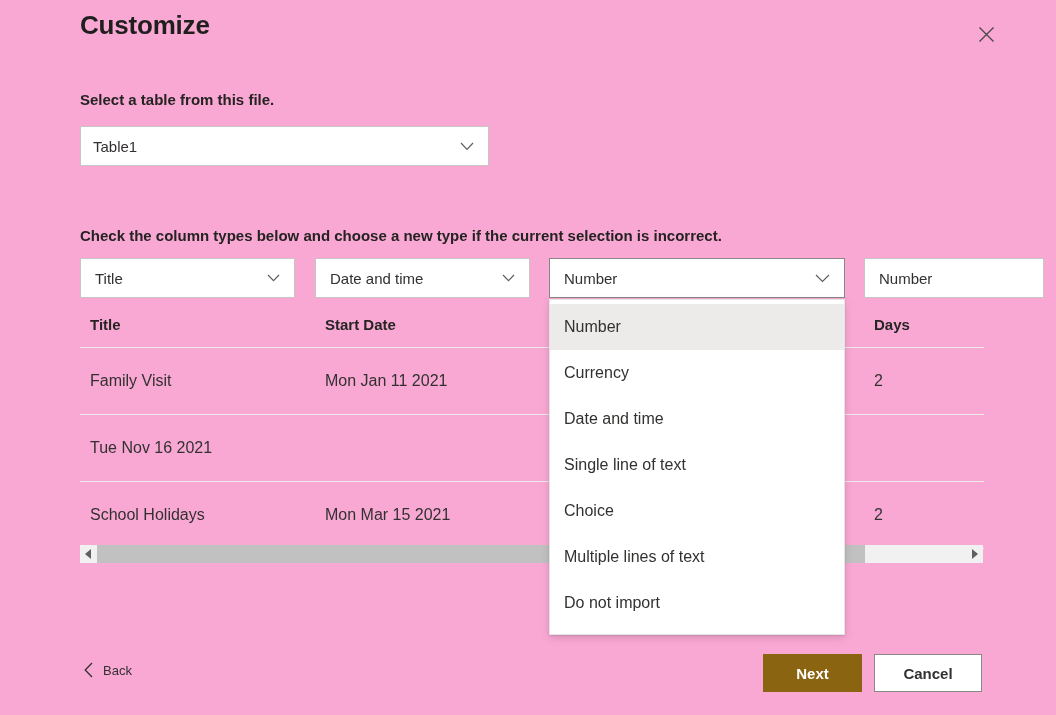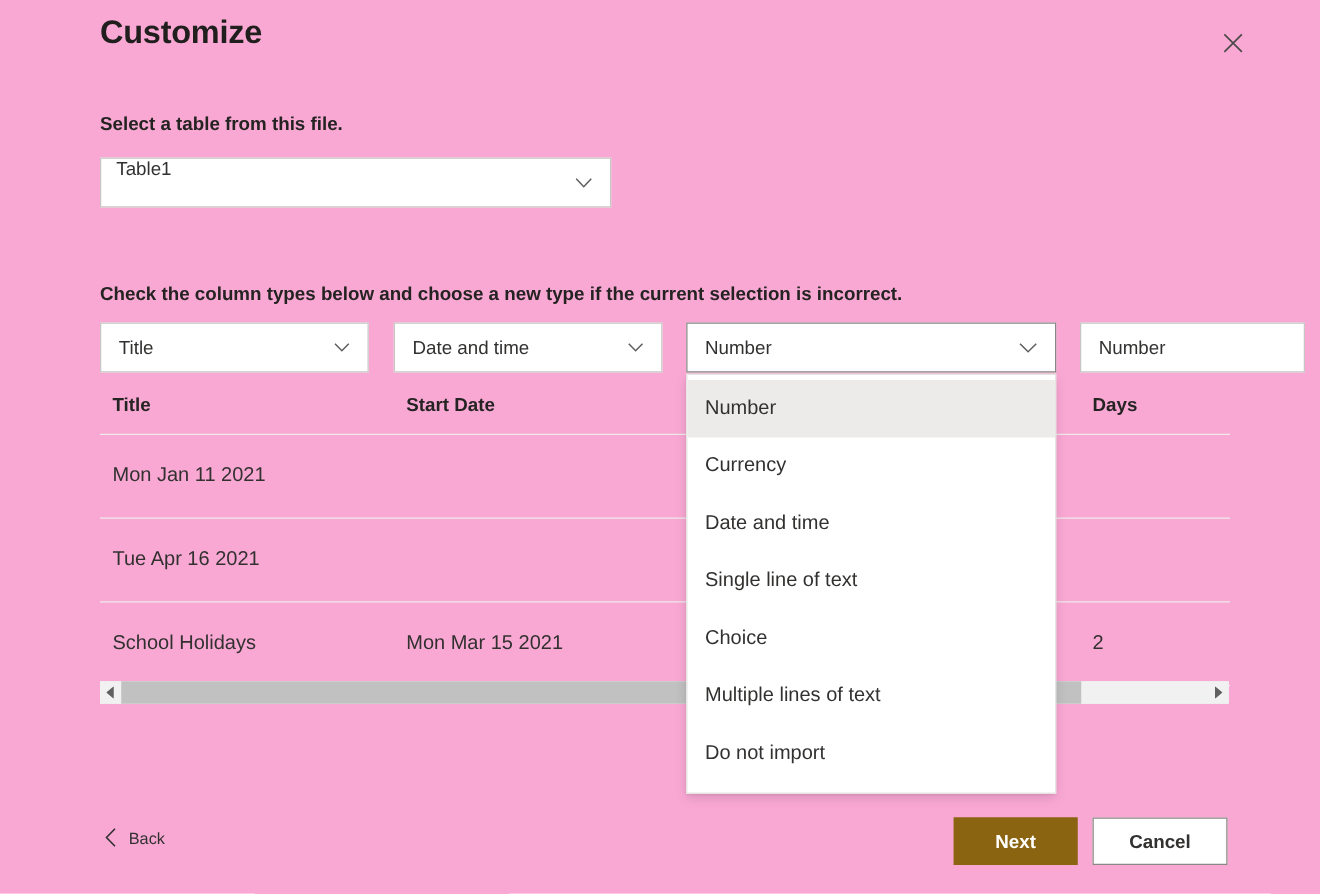--- a/index.html
+++ b/index.html
@@ -31,21 +31,21 @@
   .label-table {
     position: absolute; left: 80px; top: 91px;
     font-size: 15px; font-weight: 600; color: #242322;
   }
 
   
   .table-select {
     position: absolute; left: 80px; top: 126px;
     width: 409px; height: 40px;
     border: 1px solid #c8c6c4; background: #fff;
-    display: flex; cursor: pointer;
+    display: flex; align-items: center; cursor: pointer;
   }
   .table-select .val { font-size: 15px; color: #323130; padding-left: 12px; flex: 1; }
   .table-select .chev { padding-right: 14px; color:#605e5c; display:flex; align-items:center;}
 
   
   .label-check {
     position: absolute; left: 80px; top: 227px;
     font-size: 15px; font-weight: 600; color: #242322;
     white-space: nowrap;
   }
@@ -188,26 +188,27 @@
   </div>
 
   <div class="grid">
     <div class="grid-row head">
       <div class="cell c-title">Title</div>
       <div class="cell c-date">Start Date</div>
       <div class="cell c-mid"></div>
       <div class="cell c-days">Days</div>
     </div>
     <div class="grid-row">
+      <div class="cell c-title">Family Visit</div>
       <div class="cell c-date">Mon Jan 11 2021</div>
       <div class="cell c-mid"></div>
       <div class="cell c-days">2</div>
     </div>
     <div class="grid-row">
-      <div class="cell c-date">Tue Apr 16 2021</div>
+      <div class="cell c-date">Tue Nov 16 2021</div>
       <div class="cell c-mid"></div>
       <div class="cell c-days">4</div>
     </div>
     <div class="grid-row">
       <div class="cell c-title">School Holidays</div>
       <div class="cell c-date">Mon Mar 15 2021</div>
       <div class="cell c-mid"></div>
       <div class="cell c-days">2</div>
     </div>
   </div>

